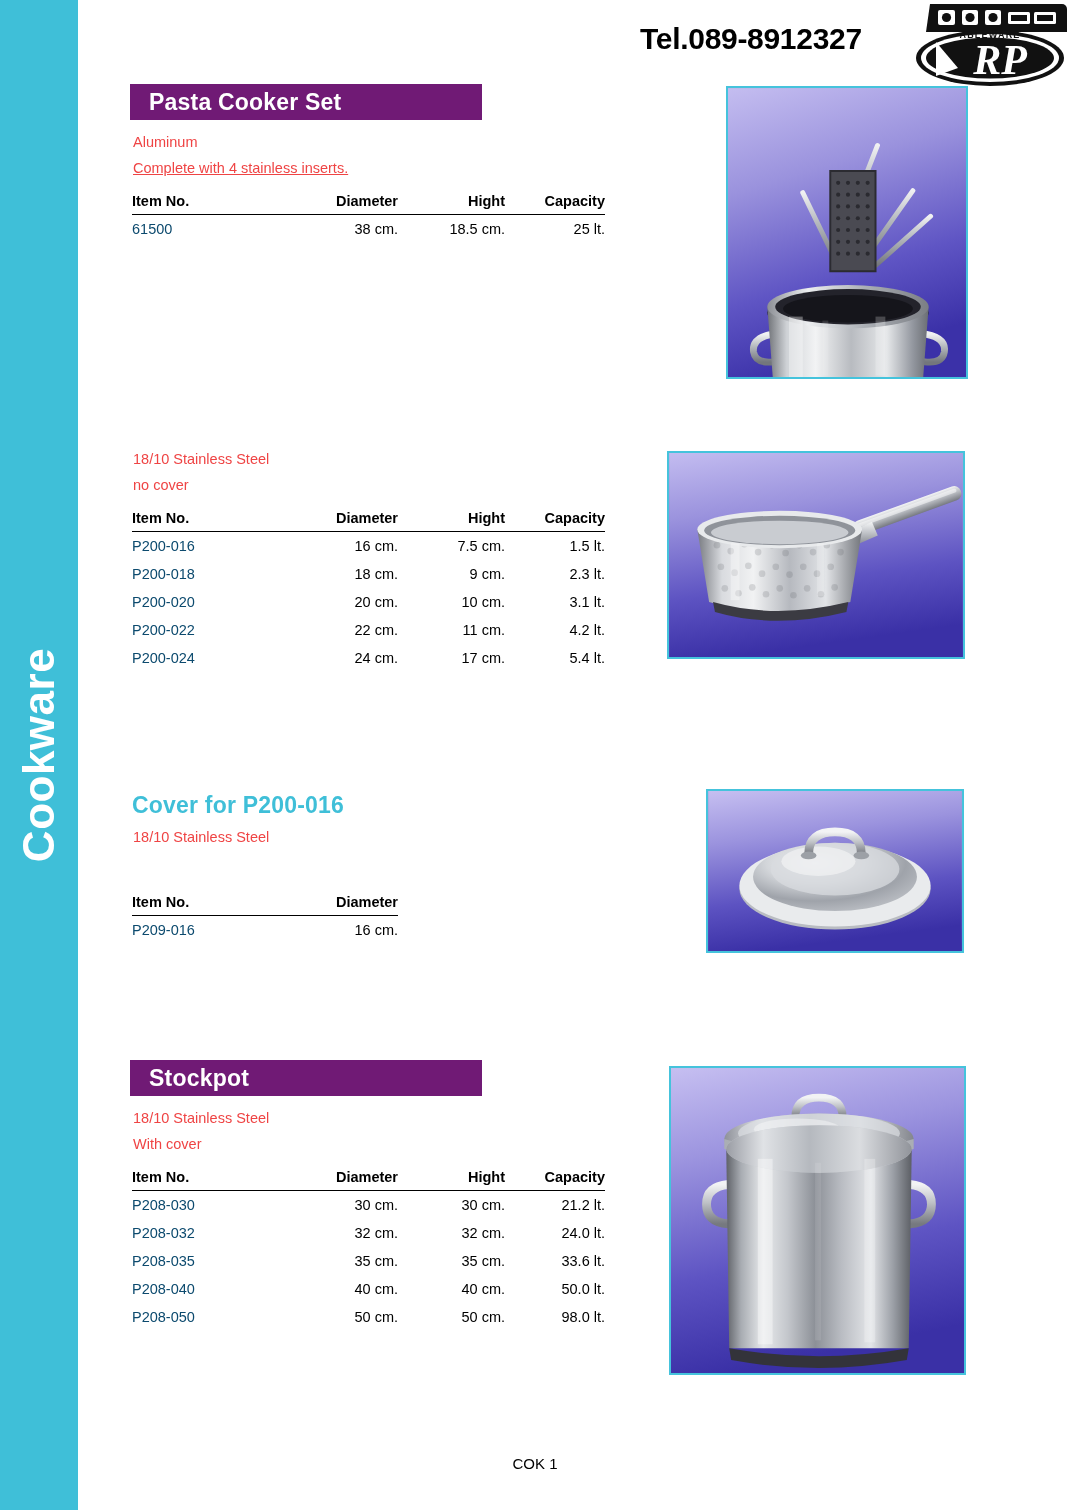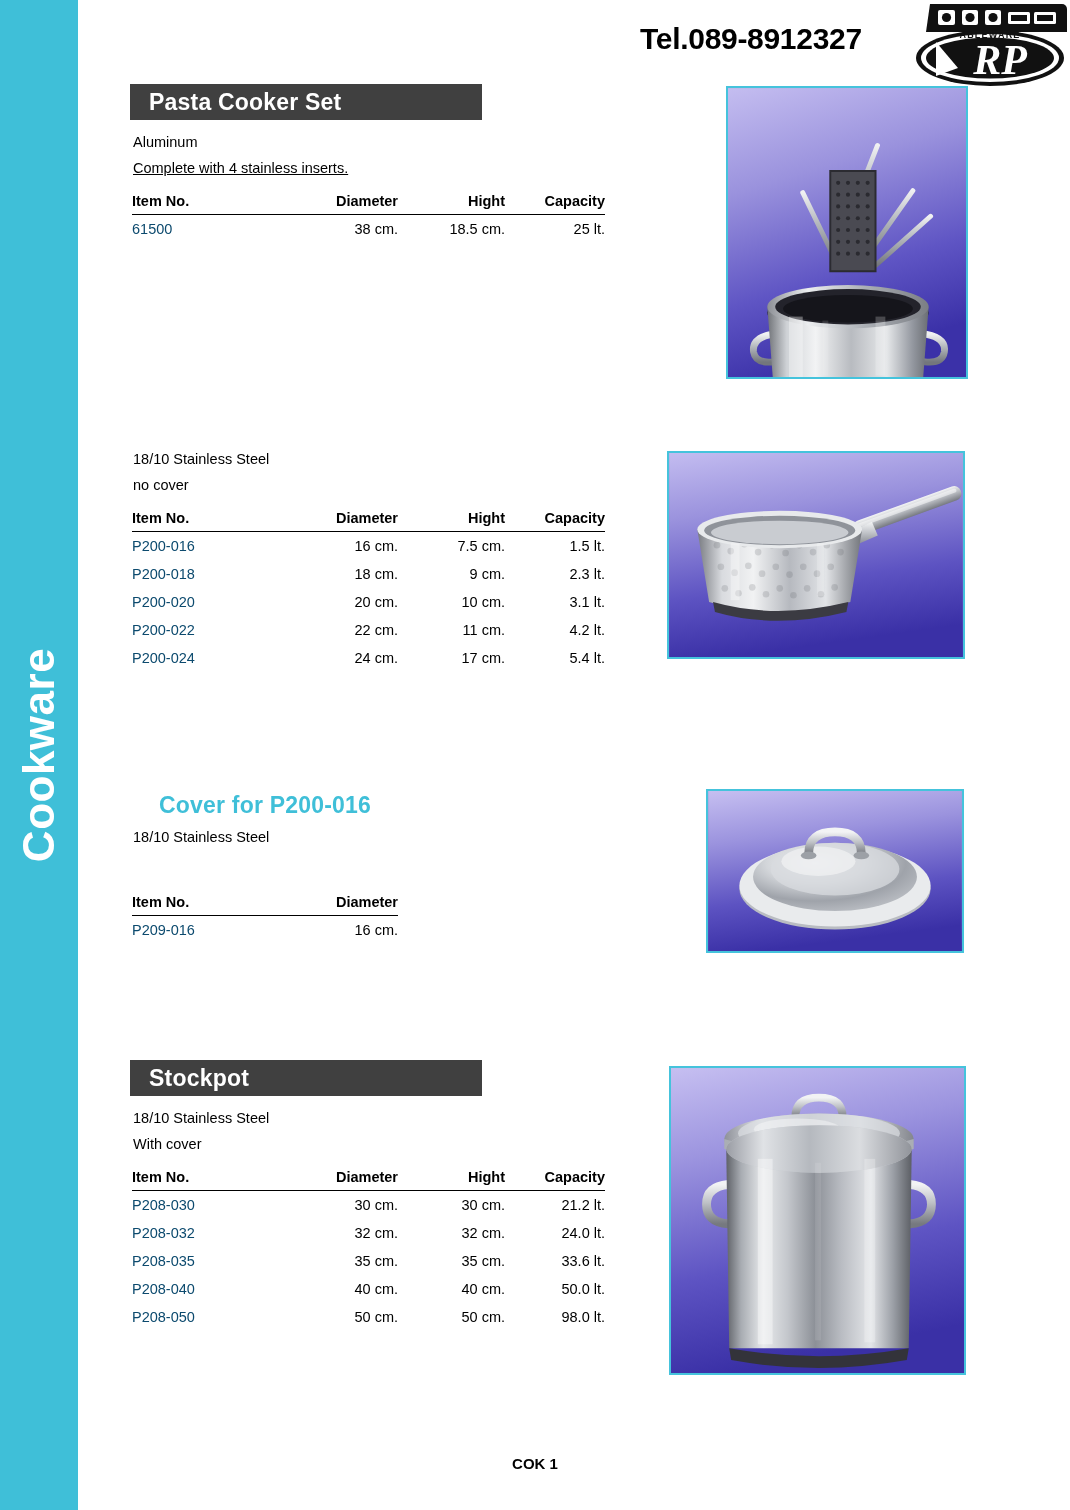--- a/index.html
+++ b/index.html
@@ -63,45 +63,44 @@
     top: 2px;
     width: 155px;
     height: 86px;
     text-align: center;
   }
 
   
   .section { position: absolute; }
 
   .title-bar {
-    background: #404040;
+    background: #701a75;
     width: 352px;
     height: 36px;
     display: flex;
     align-items: center;
     padding-left: 19px;
     box-sizing: border-box;
   }
   .title-bar .t {
     color: #ffffff;
     font-size: 23px;
     font-weight: bold;
     letter-spacing: 0.2px;
   }
   .title-plain {
     color: #3fbfd8;
     font-size: 23px;
     font-weight: bold;
     letter-spacing: 0.2px;
     padding-left: 2px;
-    text-align: center;
   }
   .subline {
     font-size: 14.5px;
-    color: #000000;
+    color: #ef4444;
     padding-left: 3px;
   }
 
   
   table.spec {
     border-collapse: collapse;
     margin-left: 2px;
   }
   table.spec th {
     font-size: 14.5px;
@@ -139,21 +138,21 @@
   .photo svg { display: block; width: 100%; height: 100%; }
 
   
   .footer {
     position: absolute;
     left: 0;
     top: 1455px;
     width: 1070px;
     text-align: center;
     font-size: 15px;
-    font-weight: bold;
+    font-weight: normal;
     color: #000000;
   }
 </style>
 </head>
 <body>
 
 <div class="page">
 
   <div class="sidebar"></div>
   <div class="sidebar-label">

